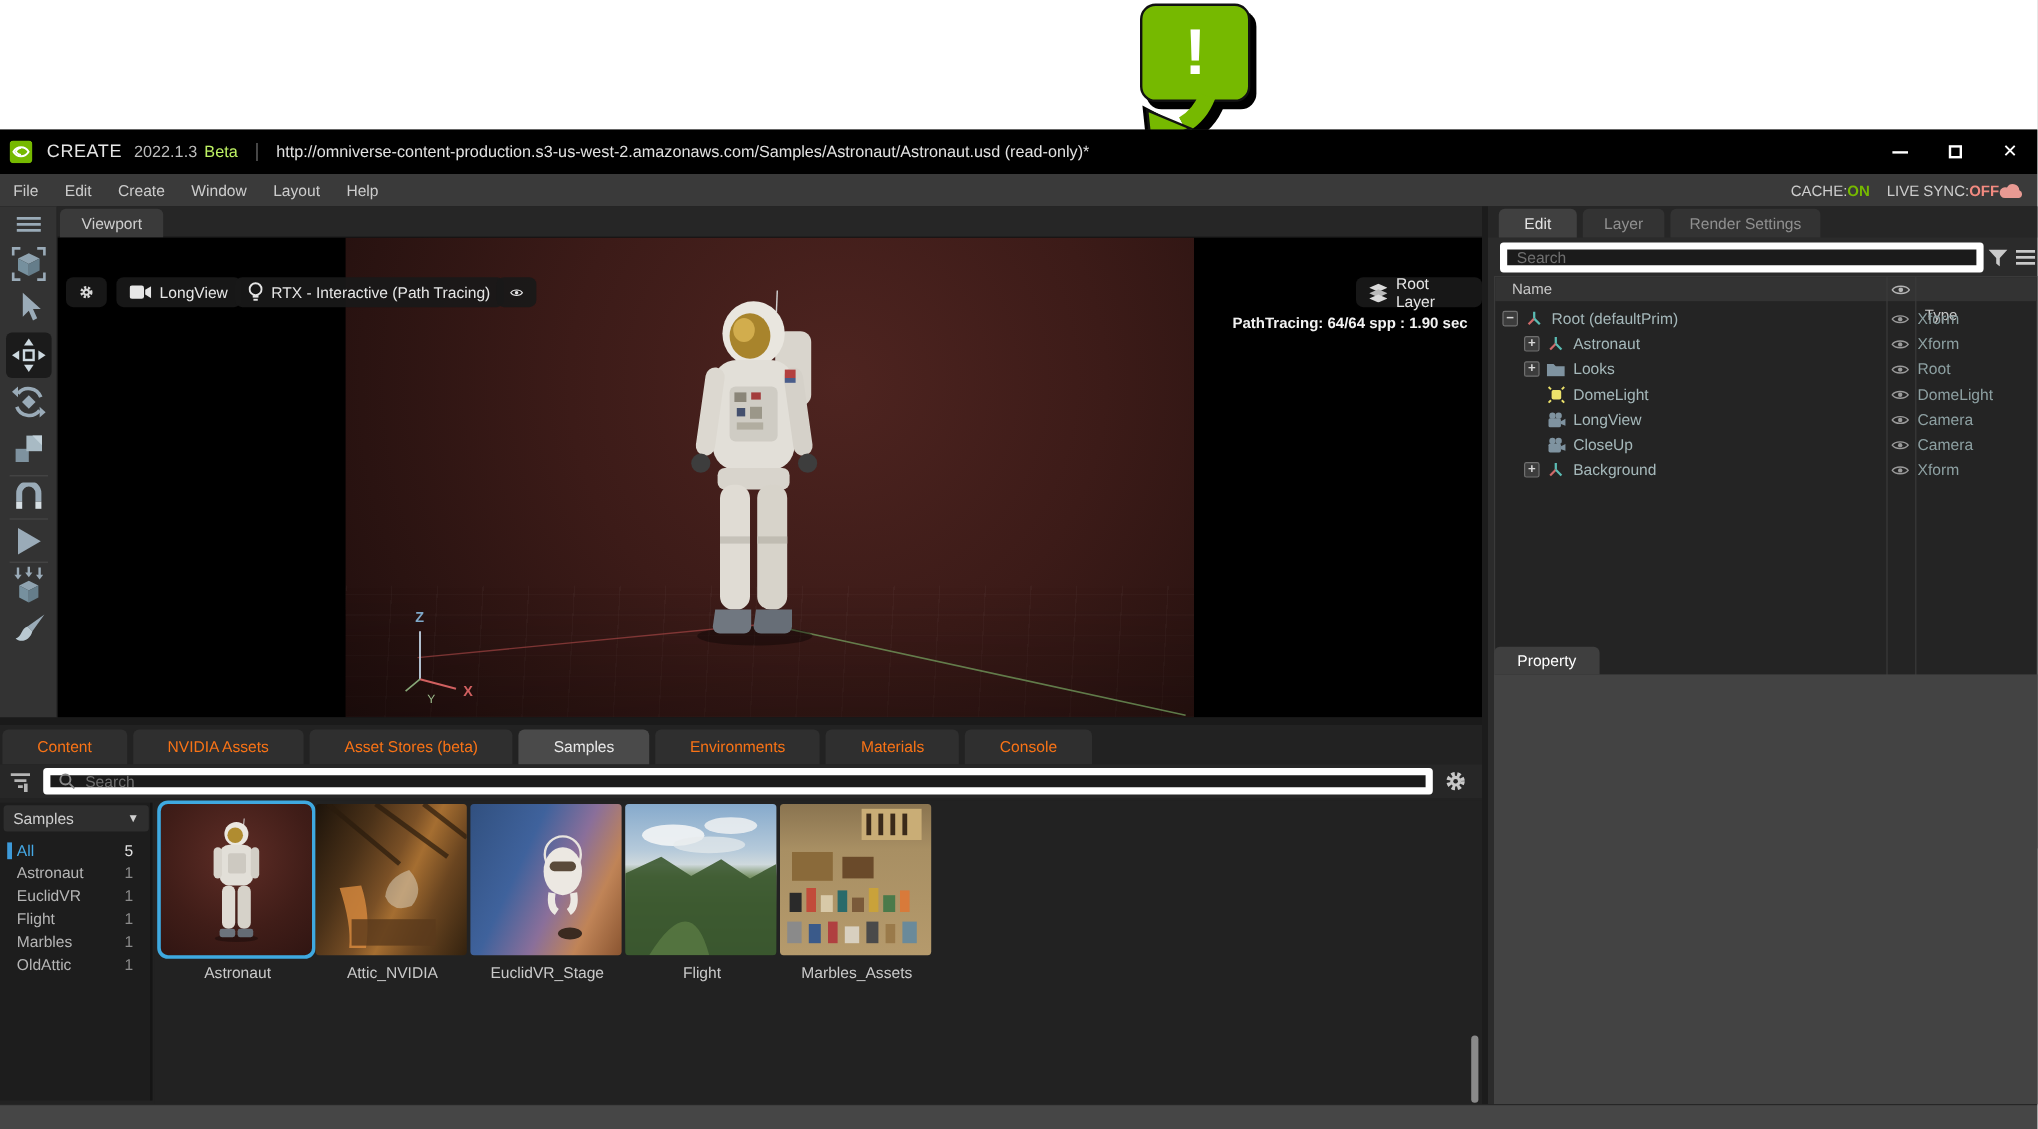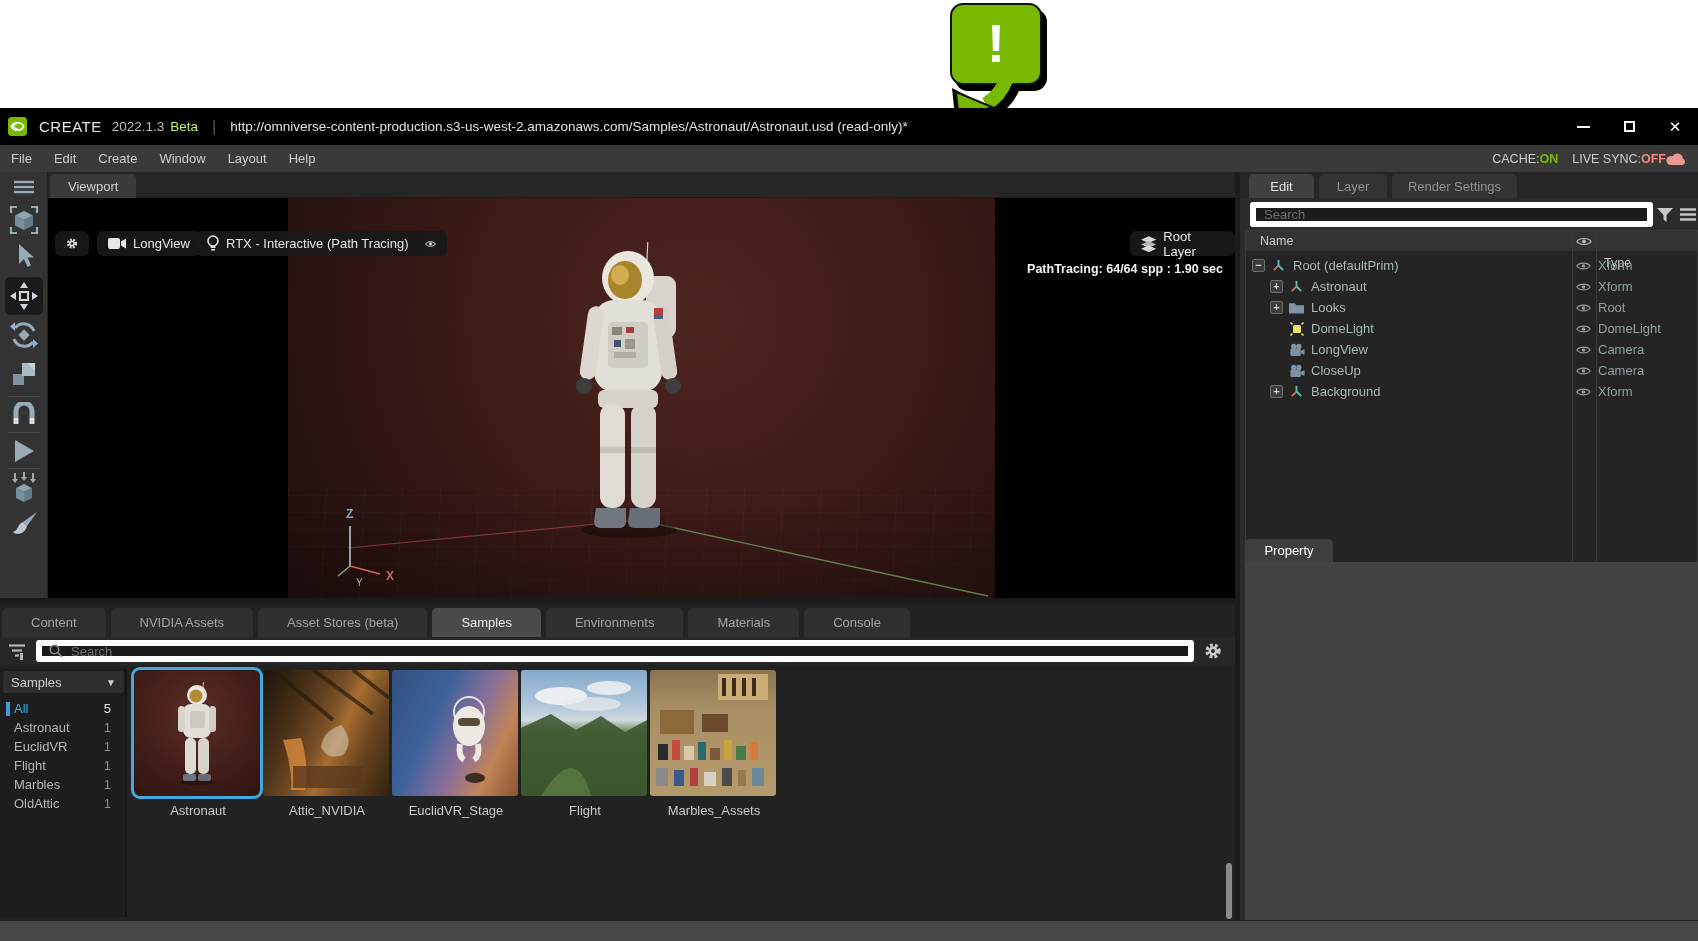--- a/index.html
+++ b/index.html
@@ -70,21 +70,21 @@
   .trow .teye { position:absolute; left:326px; width:22px; display:flex; justify-content:center; }
   .expander { width:13px; height:13px; background:#3c3c3c; border:1px solid #6f6f6f; border-radius:2px; color:#d8d8d8; font-size:11px; line-height:11px; text-align:center; font-weight:bold; flex:none; }
   .expander.hidden { visibility:hidden; }
   .ticon { width:17px; height:16px; margin-left:5px; flex:none; display:flex; align-items:center; justify-content:center; }
   .prop-tab { position:absolute; left:5px; top:367px; width:88px; height:23px; background:#3f3f3f; border-radius:5px 5px 0 0; color:#ffffff; font-size:13px; display:flex; align-items:center; justify-content:center; }
   .prop-body { position:absolute; left:5px; top:390px; width:458px; height:358px; background:#434343; }
 
   
   .bpanel { position:absolute; left:0; top:426px; width:1235px; height:322px; background:#222222; border-top:6px solid #1a1a1a; }
   .b-tabstrip { position:absolute; left:0; top:2px; width:100%; height:31px; display:flex; align-items:flex-end; gap:5px; padding-left:2px; }
-  .b-tab { height:29px; padding:0 29px; border-radius:5px 5px 0 0; font-size:13px; display:flex; align-items:center; background:#2f2f2f; color:#a3a3a3; }
+  .b-tab { height:29px; padding:0 29px; border-radius:5px 5px 0 0; font-size:13px; display:flex; align-items:center; background:#2f2f2f; color:#f97316; }
   .b-tab.active { background:#4a4a4a; color:#e8e8e8; }
   .b-searchrow { position:absolute; left:0; top:33px; width:100%; height:28px; background:#272727; display:flex; align-items:center; }
   .b-body { position:absolute; left:0; top:63px; width:100%; height:253px; }
   .b-left { position:absolute; left:0; top:2px; width:127px; height:248px; background:#1d1d1d; border-right:2px solid #151515; }
   .b-dropdown { position:absolute; left:3px; top:2px; width:121px; height:22px; background:#2e2e2e; border-radius:3px; display:flex; align-items:center; color:#cfcfcf; font-size:13px; padding:0 8px; }
   .b-filter-item { position:absolute; left:0; width:100%; height:19px; display:flex; align-items:center; font-size:13px; color:#b5b5b5; }
   .b-filter-item .cnt { margin-left:auto; margin-right:14px; color:#8a8a8a; }
   .b-filter-item.selected { color:#45a9e6; }
   .b-filter-item.selected .bar { width:4px; height:14px; background:#3d9ad9; margin-right:4px; }
   .b-filter-item .bar { width:4px; height:14px; background:transparent; margin-right:4px; margin-left:6px; }

